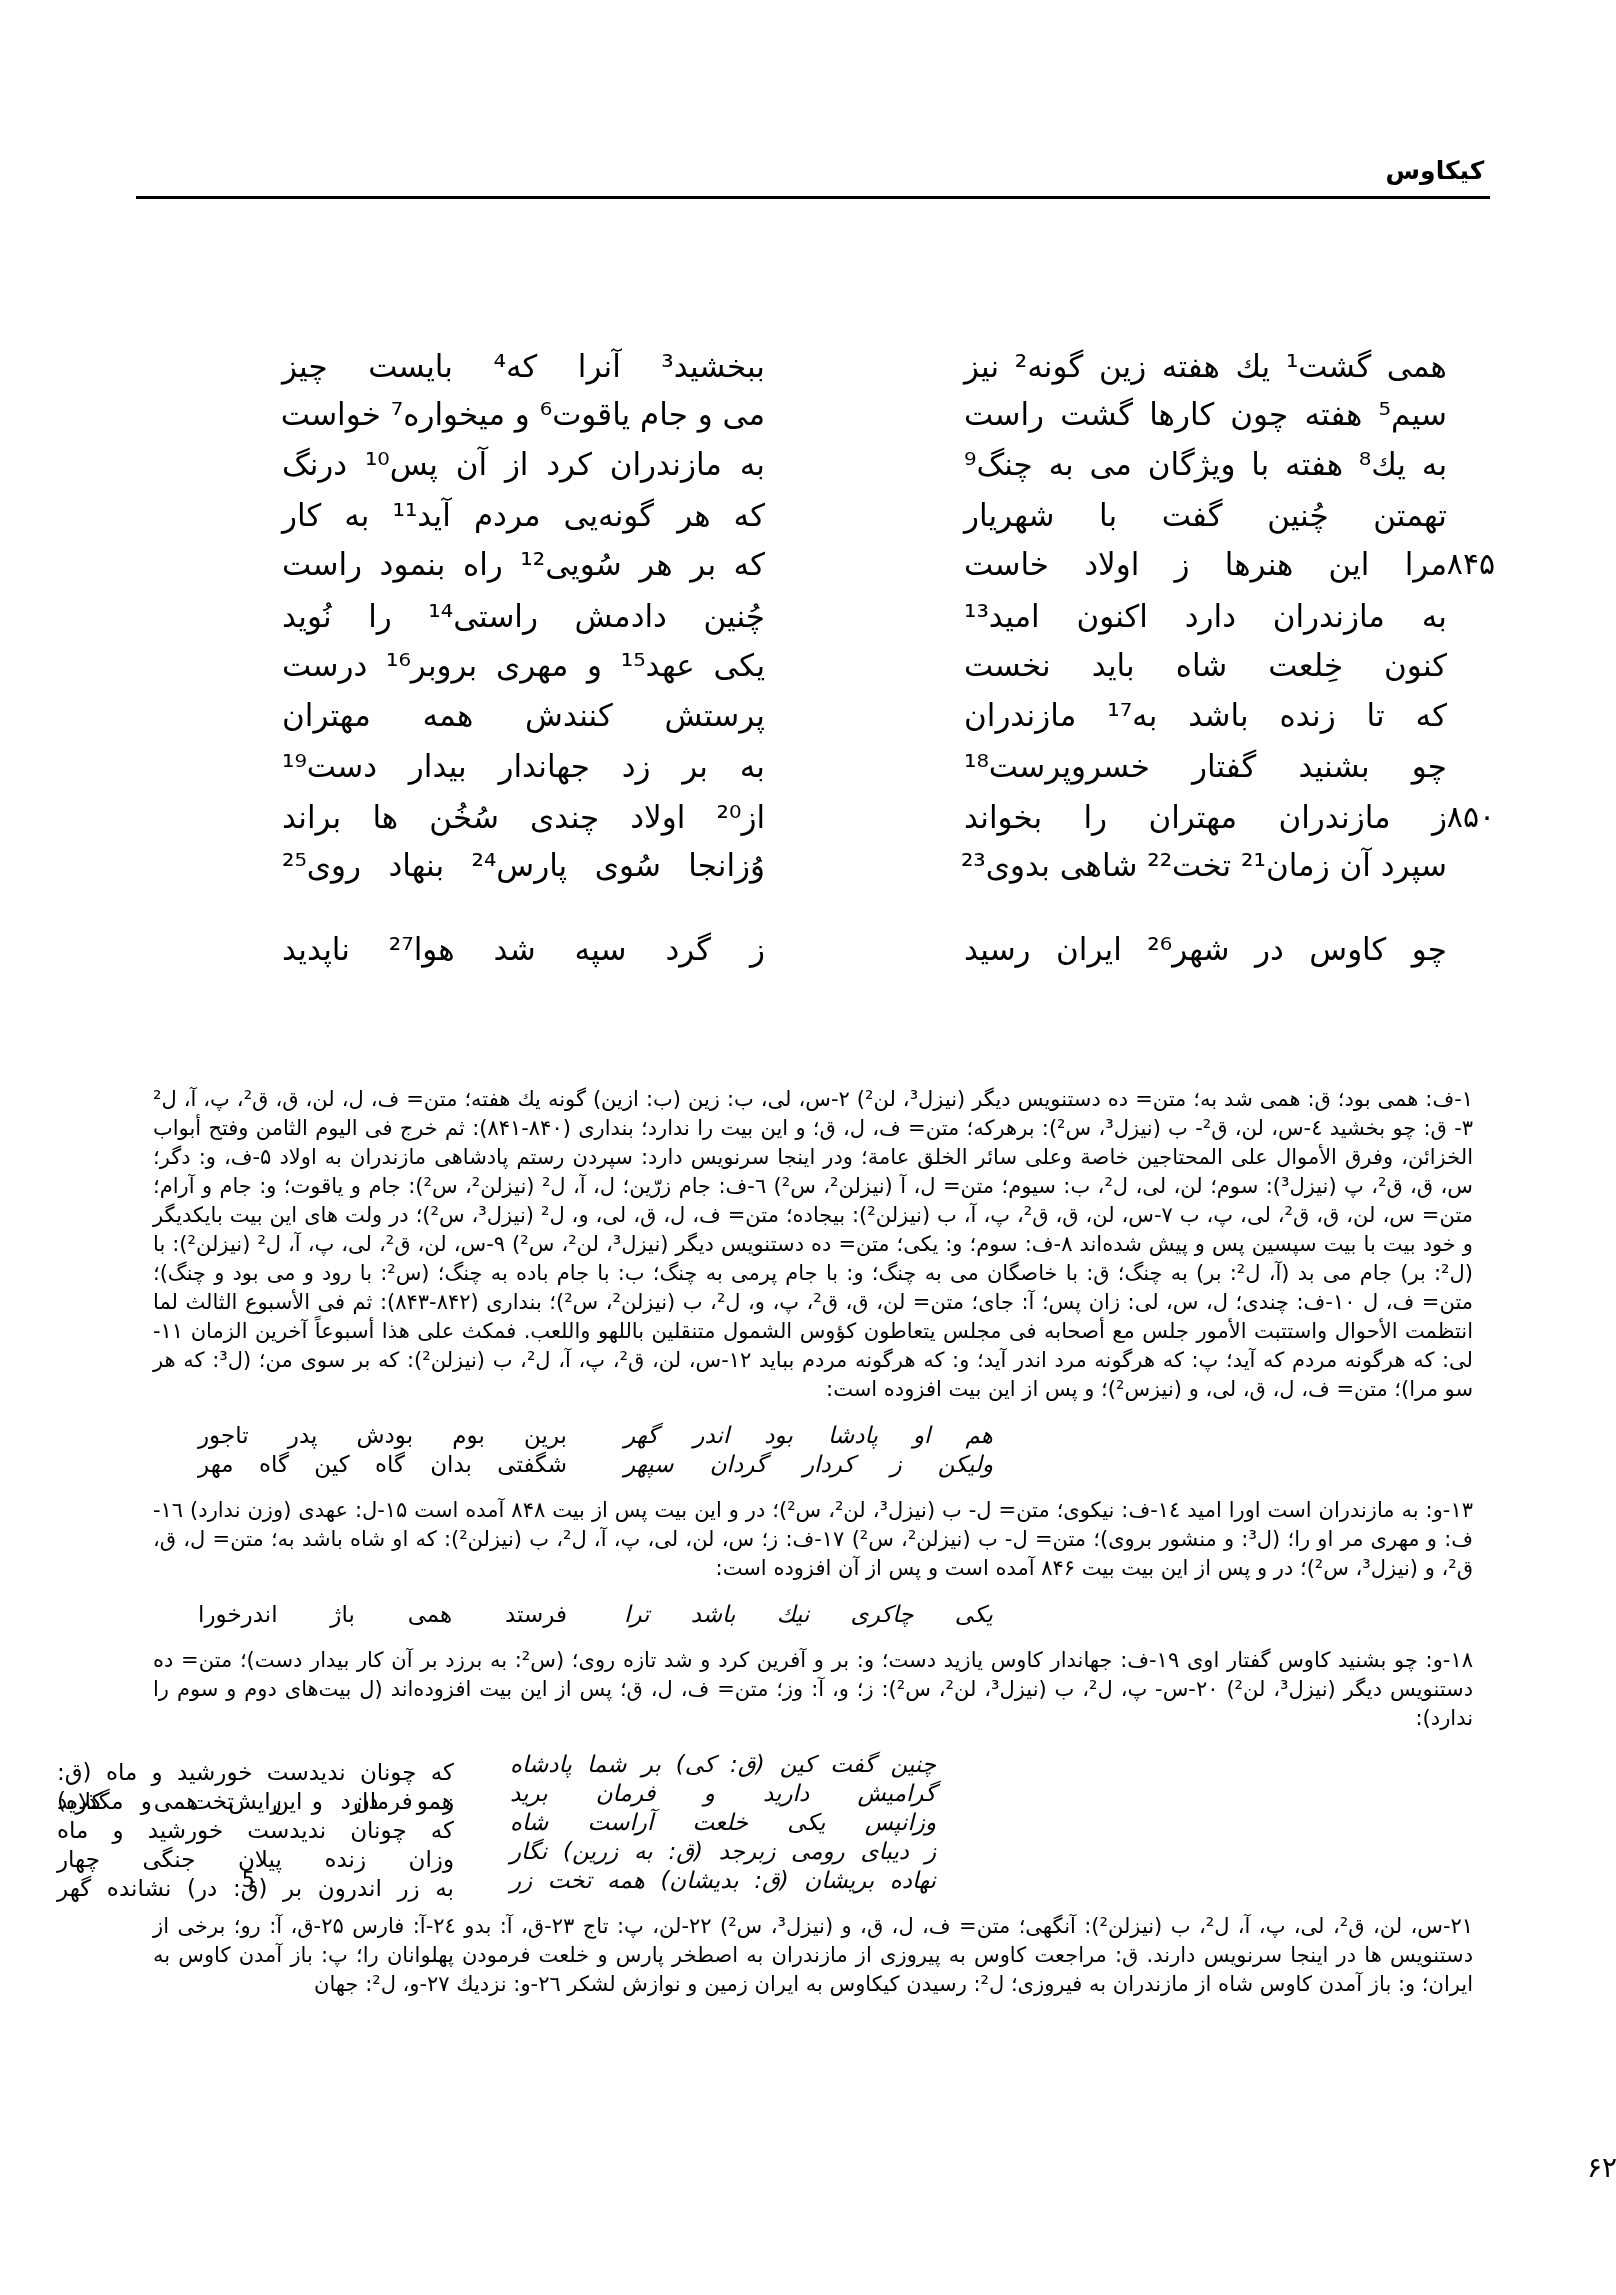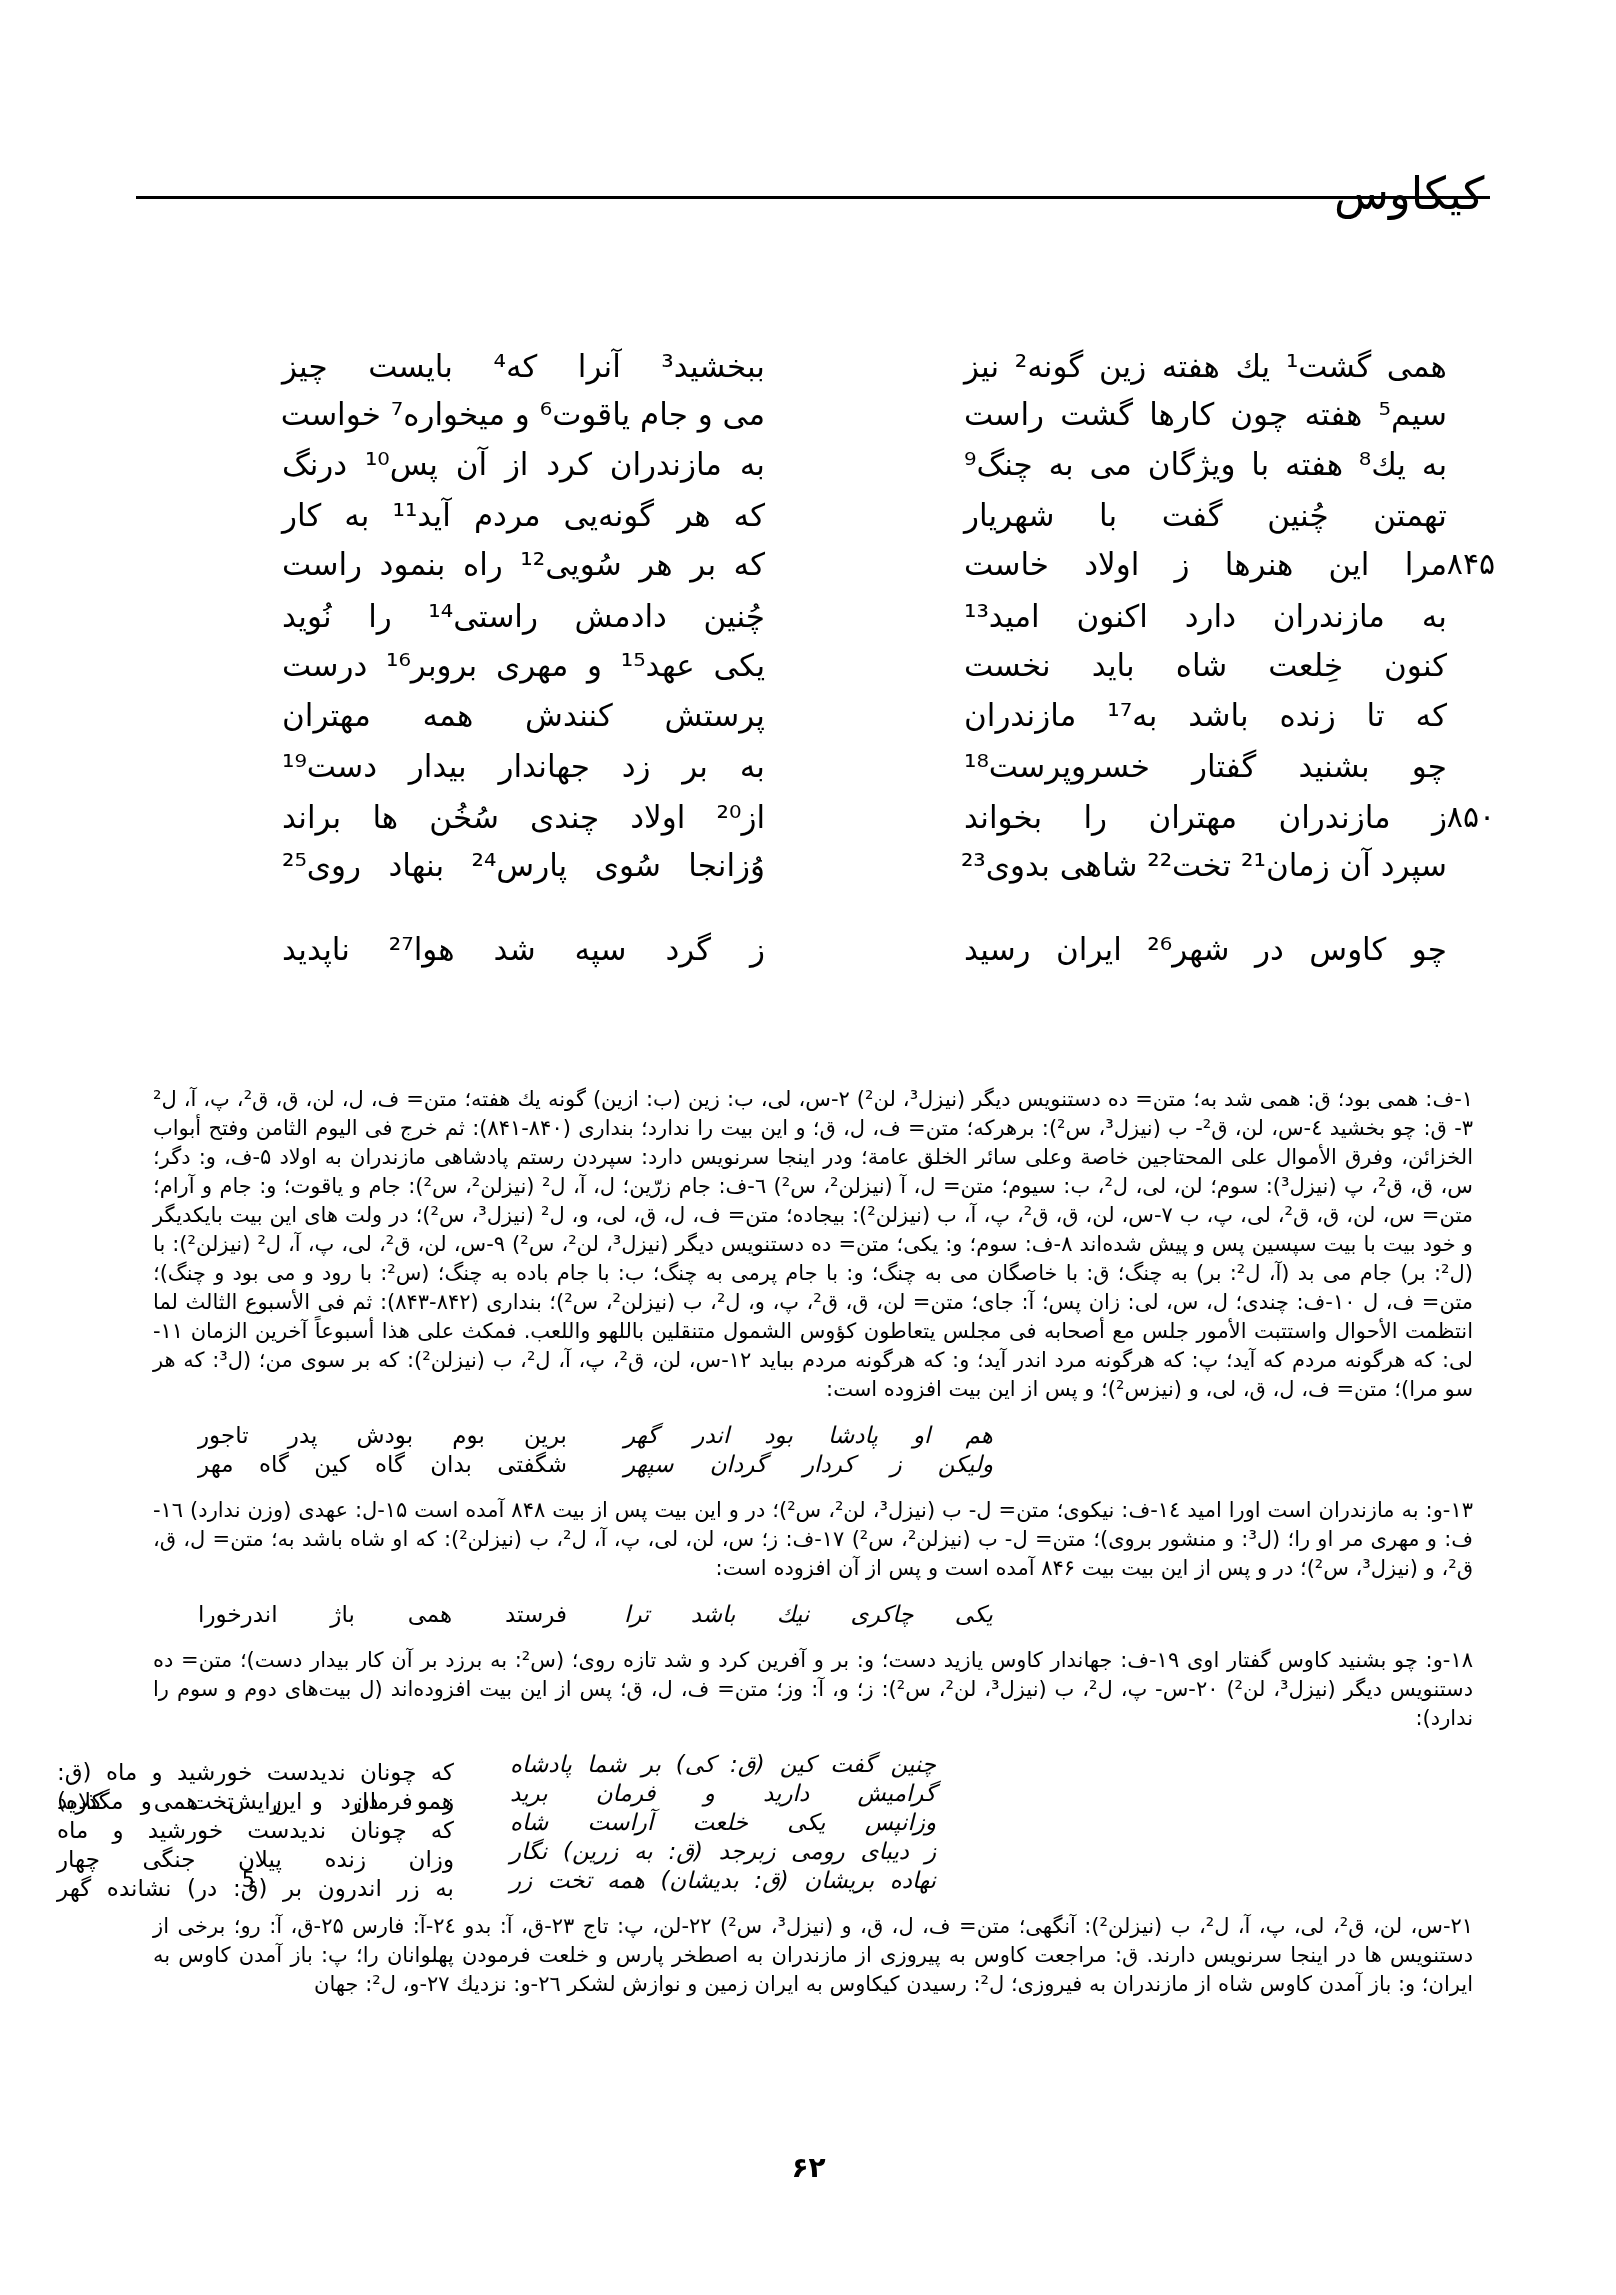--- a/index.html
+++ b/index.html
@@ -6,21 +6,21 @@
   body {
     width: 1617px; height: 2295px; position: relative; overflow: hidden;
     color: #000; font-family: "DejaVu Sans", sans-serif;
   }
   .page-header {
     position: absolute; left: 136px; top: 149px; width: 1354px; height: 47px;
     border-bottom: 3.5px solid #000;
   }
   .running-title {
     position: absolute; right: 5.7px; top: 1.4px;
-    font-size: 45px; font-weight: normal; line-height: 41px; margin-top: 23px;
+    font-size: 25px; font-weight: bold; line-height: 41px;
   }
   .verse-block { position: absolute; left: 0; top: 0; width: 100%; }
   .verse-row {
     position: absolute; height: 50px; font-size: 31px; line-height: 50px;
     white-space: nowrap;
   }
   .hemistich {
     position: absolute; top: 0; width: 483px; text-align: justify;
     text-align-last: justify;
   }
@@ -38,22 +38,22 @@
   .fn-para { margin: 17px; }
   .fn-verse {
     position: relative; height: 29px; font-size: 23px; line-height: 29px;
   }
   .fn-verse .h1 { position: absolute; right: 497px; width: 369px; text-align: justify; text-align-last: justify; font-style: italic; }
   .fn-verse .h2 { position: absolute; right: 923px; width: 369px; text-align: justify; text-align-last: justify; }
   .fn-verse-list .fn-verse .h1 { right: 554px; width: 426px; }
   .fn-verse-list .fn-verse .h2 { right: 1036px; width: 397px; margin-top: 8px; }
   .fn-verse .ln { position: absolute; right: 1235px; font-size: 21px; }
   .page-number {
-    position: absolute; left: 0; right: 0; top: 2151px; text-align: center;
-    font-size: 28px; font-weight: bold;
+    position: absolute; left: 0; right: 0; top: 2151px; 
+    font-size: 28px; font-weight: normal;
   }
 </style>
 </head>
 <body>
 
 <div class="page-header">
   <div class="running-title">کیکاوس</div>
 </div>
 
 <div class="verse-block">

